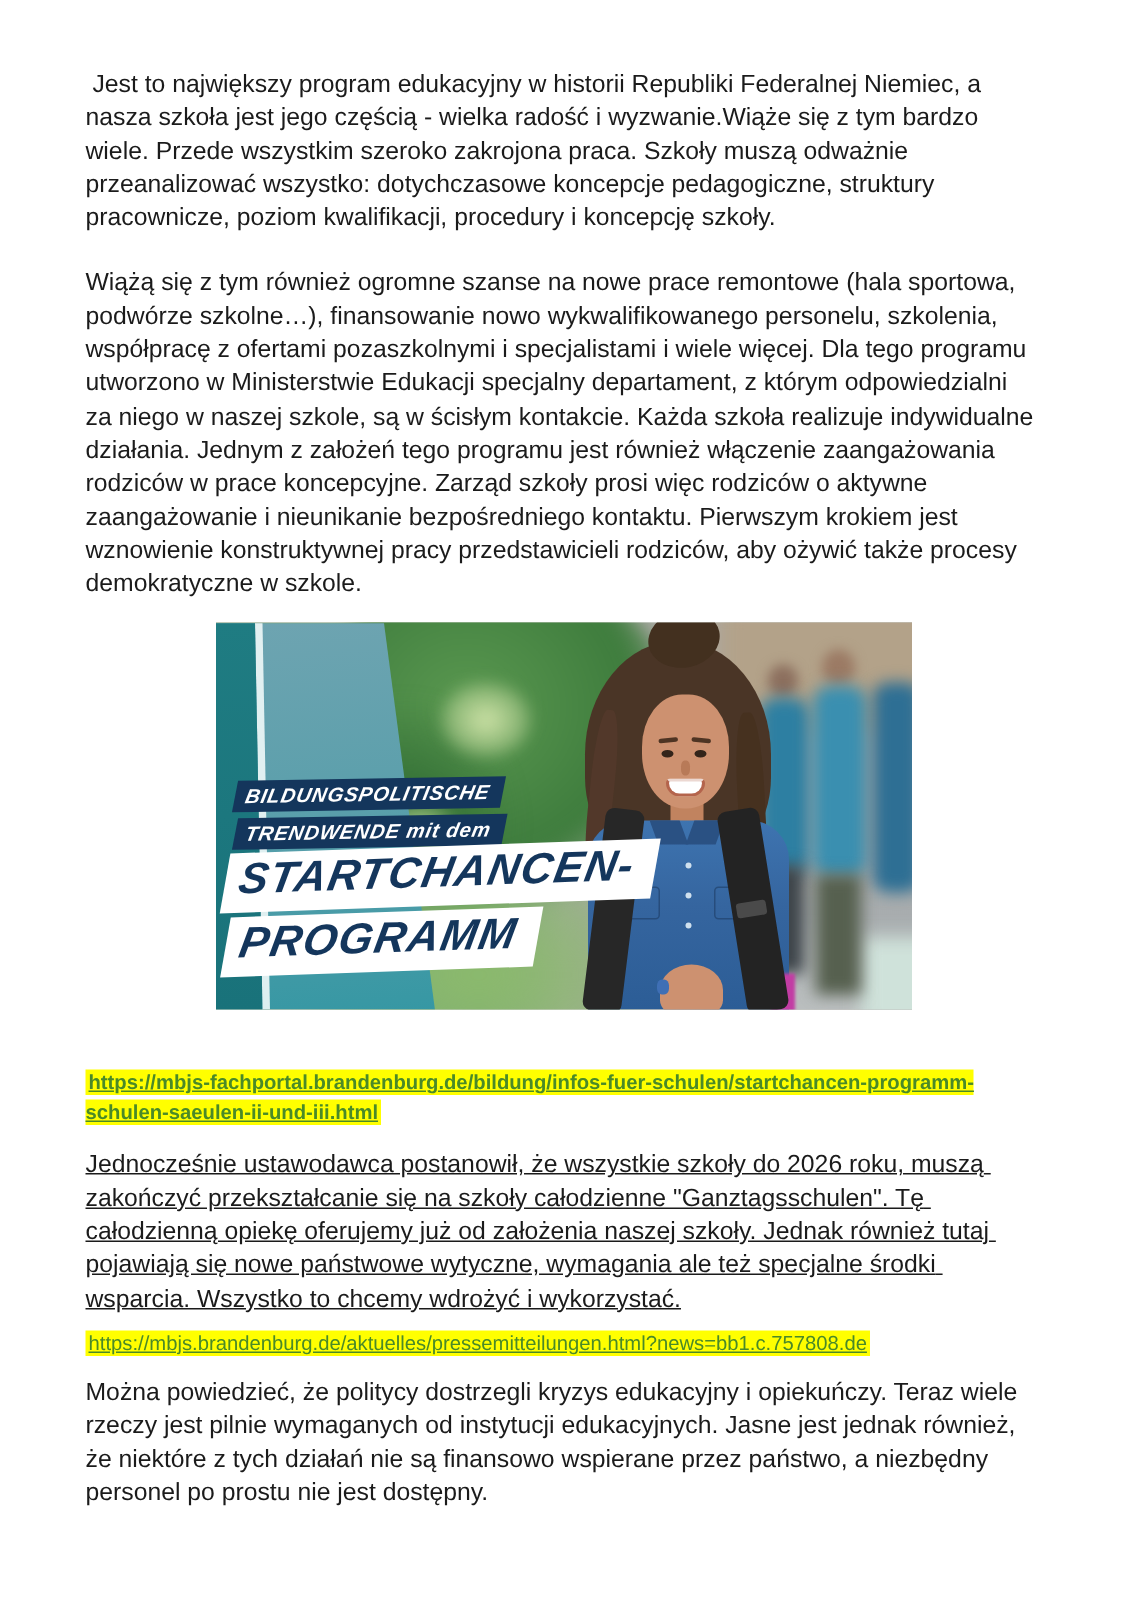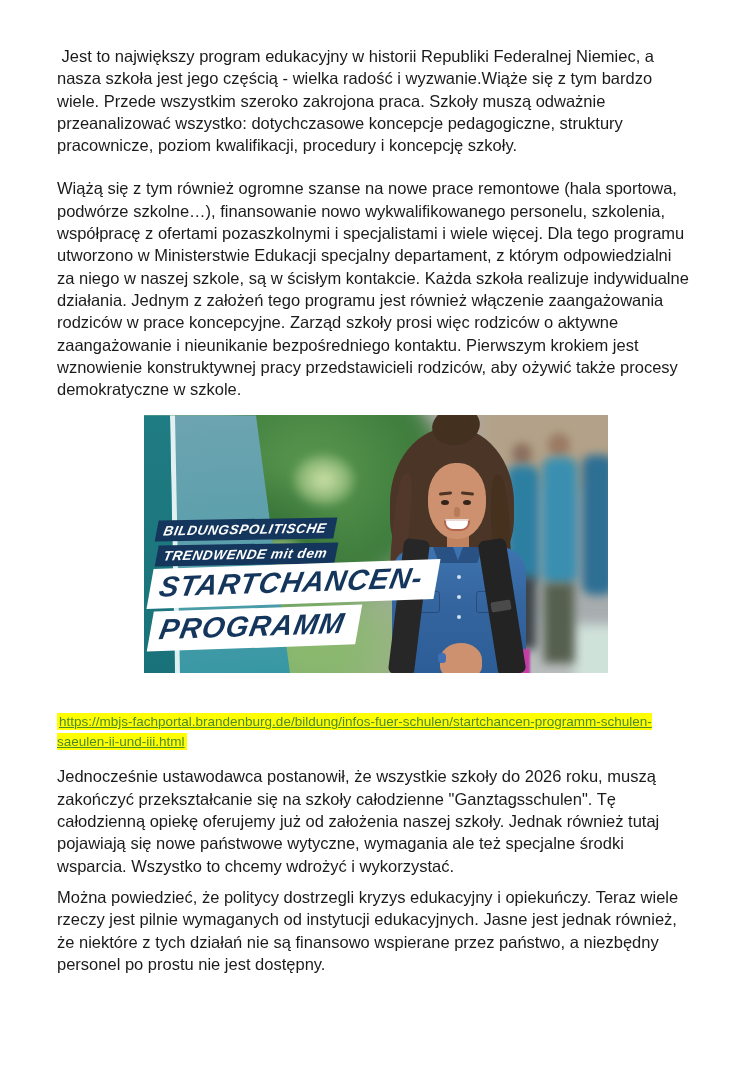--- a/index.html
+++ b/index.html
@@ -20,23 +20,23 @@
     white-space:pre-wrap;
   }
   p.no-gap { margin-bottom:0; }
   .link-line {
     margin:0 0 13px 0;
     font-size:13.5px;
     line-height:20px;
     word-break:normal;
     overflow-wrap:break-word;
   }
-  .link-line.first { margin-top:39px; }
+  .link-line.first { margin-top:39px;font-weight:bold; }
   .link-line.second { margin-bottom:11px; }
-  p.before-link { margin-bottom:9px; }
+  p.before-link { margin-bottom:9px;text-decoration:underline; }
   p.last { margin-bottom:12px; }
   a.doc-link {
     color:#4a8a28;
     background:#ffff00;
     text-decoration:underline;
     text-decoration-color:#4a8a28;
     padding:1px 2px;
     cursor:pointer;
   }
 
@@ -200,16 +200,17 @@
     <div class="banner-kicker line1">BILDUNGSPOLITISCHE</div>
     <div class="banner-kicker line2">TRENDWENDE mit dem</div>
     <div class="banner-title line1">STARTCHANCEN-</div>
     <div class="banner-title line2">PROGRAMM</div>
   </div>
 
   <p class="link-line first"><a class="doc-link">https://mbjs-fachportal.brandenburg.de/bildung/infos-fuer-schulen/startchancen-programm-schulen-saeulen-ii-und-iii.html</a></p>
 
   <p class="body-text before-link">Jednocześnie ustawodawca postanowił, że wszystkie szkoły do 2026 roku, muszą zakończyć przekształcanie się na szkoły całodzienne "Ganztagsschulen". Tę całodzienną opiekę oferujemy już od założenia naszej szkoły. Jednak również tutaj pojawiają się nowe państwowe wytyczne, wymagania ale też specjalne środki wsparcia. Wszystko to chcemy wdrożyć i wykorzystać.</p>
 
+  <p class="link-line second"><a class="doc-link">https://mbjs.brandenburg.de/aktuelles/pressemitteilungen.html?news=bb1.c.757808.de</a></p>
 
   <p class="body-text last">Można powiedzieć, że politycy dostrzegli kryzys edukacyjny i opiekuńczy. Teraz wiele rzeczy jest pilnie wymaganych od instytucji edukacyjnych. Jasne jest jednak również, że niektóre z tych działań nie są finansowo wspierane przez państwo, a niezbędny personel po prostu nie jest dostępny.</p>
 
 </div>
 
 </body></html>

